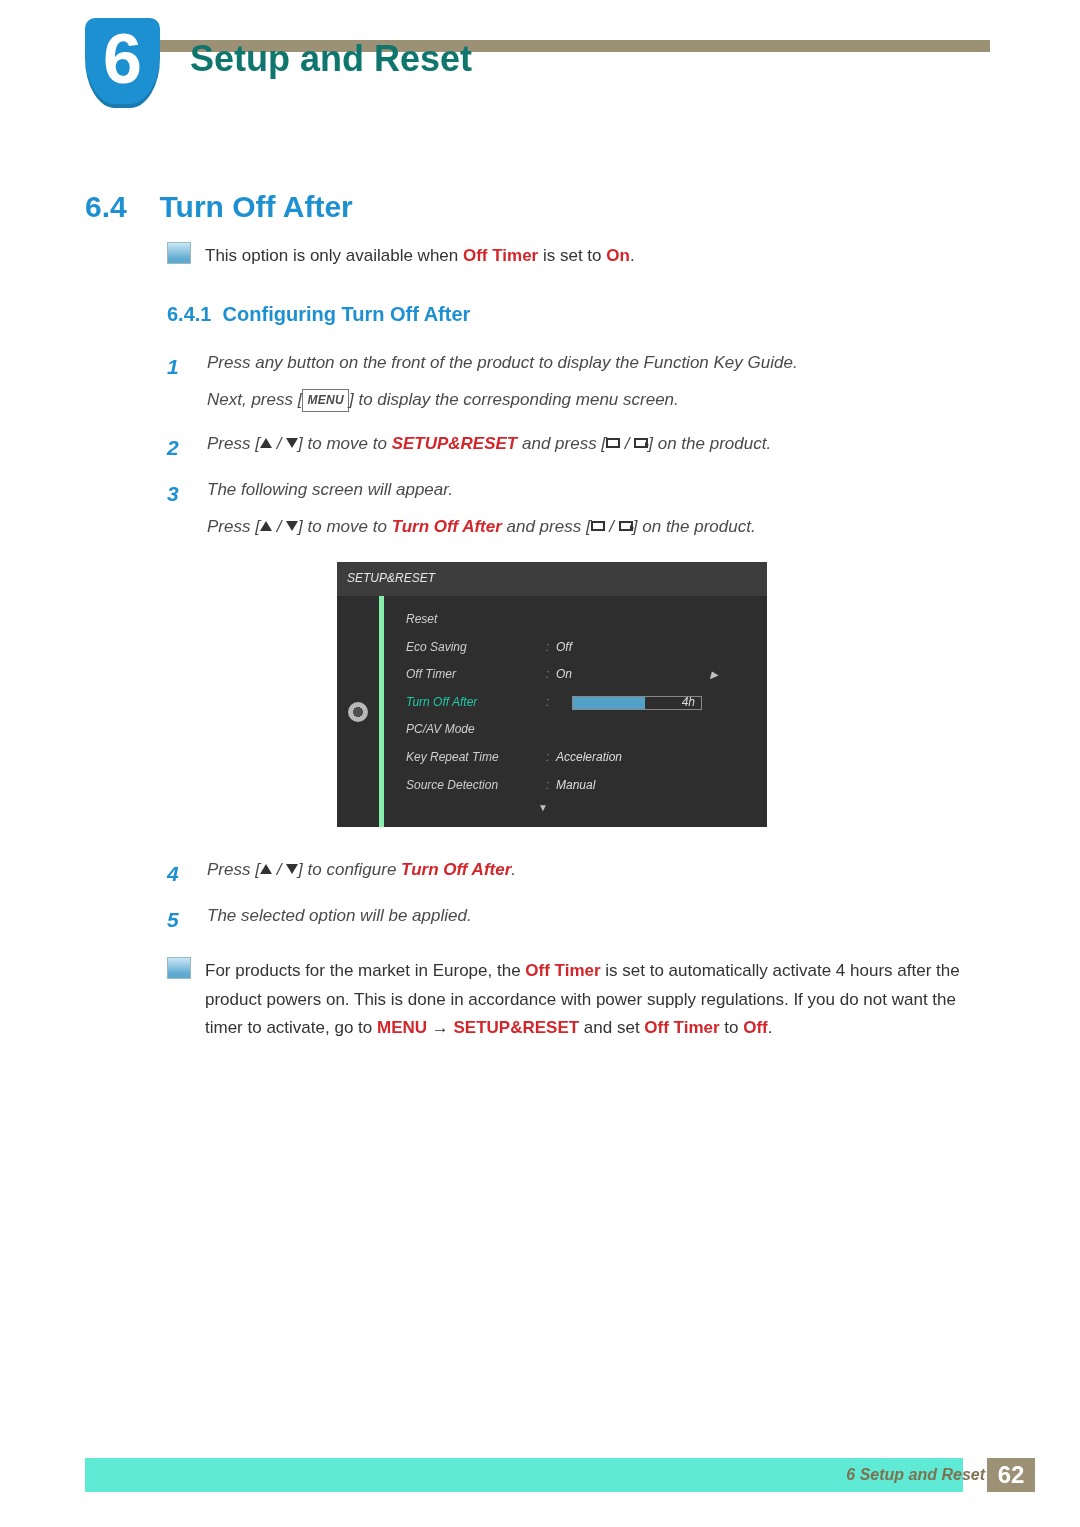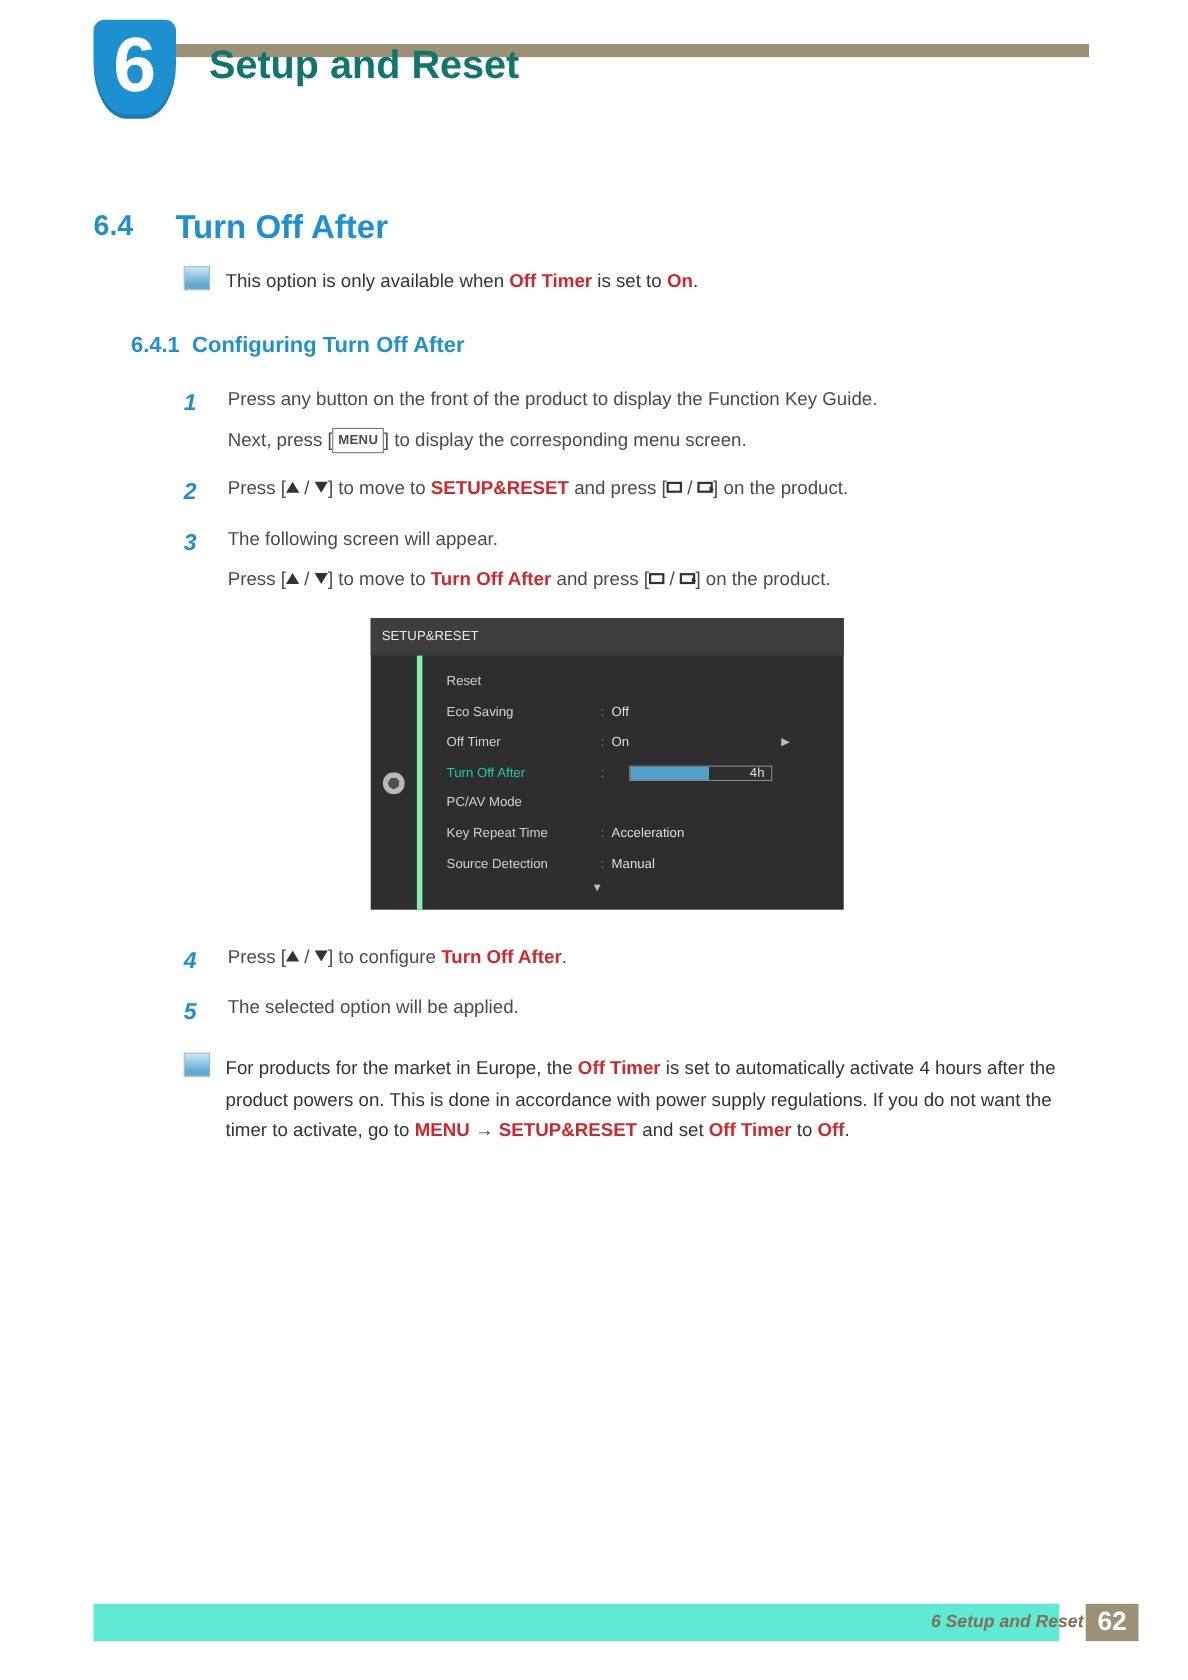--- a/index.html
+++ b/index.html
@@ -38,21 +38,21 @@
     font-weight: bold;
     color: #0f766e;
   }
   .section {
     position: absolute;
     top: 190px; left: 85px; right: 90px;
   }
   .section-number {
     display: inline-block;
     width: 70px;
-    font-size: 26px;
+    font-size: 30px;
     font-weight: bold;
     color: #1d90d1;
     vertical-align: top;
   }
   .section-title {
     display: inline-block;
     font-size: 30px;
     font-weight: bold;
     color: #1d90d1;
   }
@@ -74,21 +74,21 @@
   }
   .note-icon {
     width: 24px; height: 22px;
     background: linear-gradient(to bottom,#c9e8f7,#5fa8cf 80%);
     border: 1px solid #9bb;
     position: relative;
     flex: 0 0 24px;
   }
   .subsection {
     margin-top: 34px;
-    margin-left: 34px;
+    margin-left: 82px;
     font-size: 20px;
     font-weight: bold;
     color: #1d90d1;
   }
   .steps {
     margin-top: 22px;
     margin-left: 82px;
   }
   .step {
     display: flex;
@@ -99,21 +99,21 @@
     color: #4a4a4a;
   }
   .step-num {
     font-size: 21px;
     font-style: italic;
     font-weight: bold;
     color: #1d90d1;
     width: 22px;
     flex: 0 0 22px;
   }
-  .step-body { flex: 1; }
+  .step-body { flex: 1; font-style: italic; }
   .step-body p { margin-bottom: 6px; }
   .highlight { color: #d4262a; font-weight: bold; }
   .menu-box {
     display: inline-block;
     border: 1px solid #777;
     font-size: 12px;
     font-weight: bold;
     padding: 0 4px;
     background: #fff;
     vertical-align: 1px;

